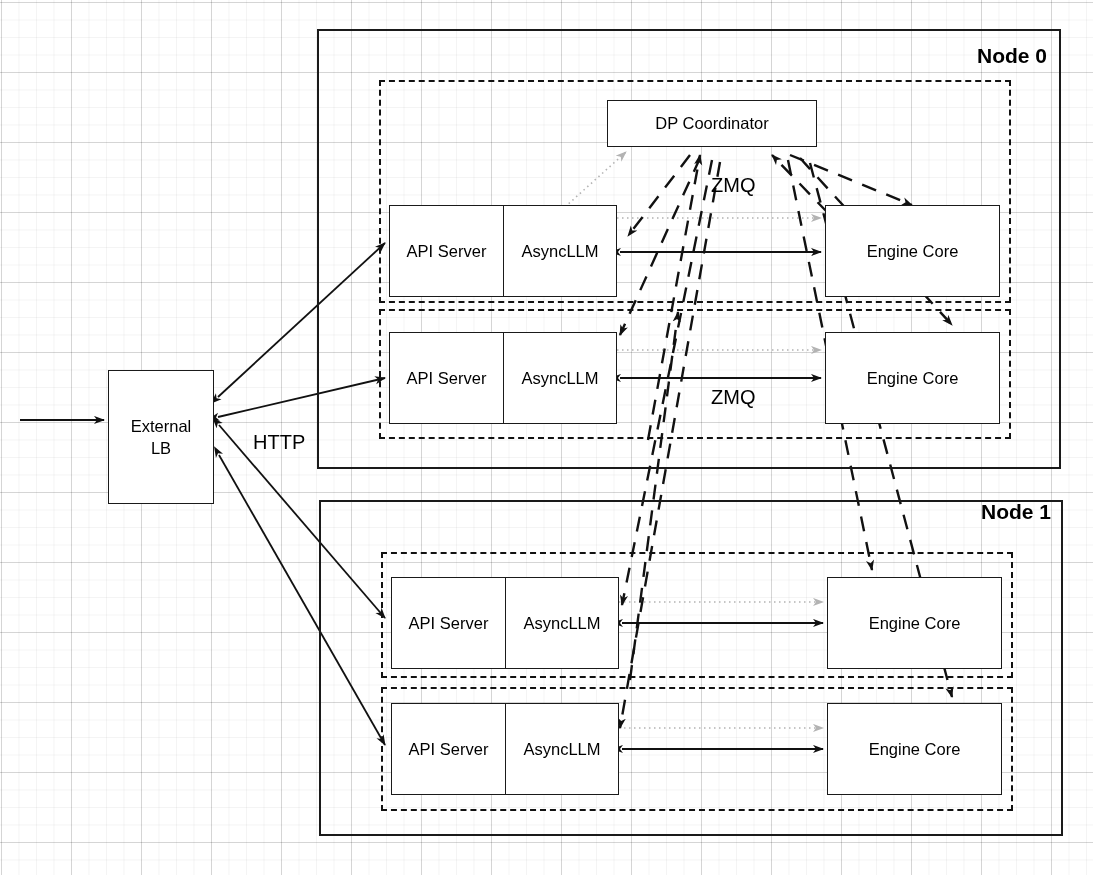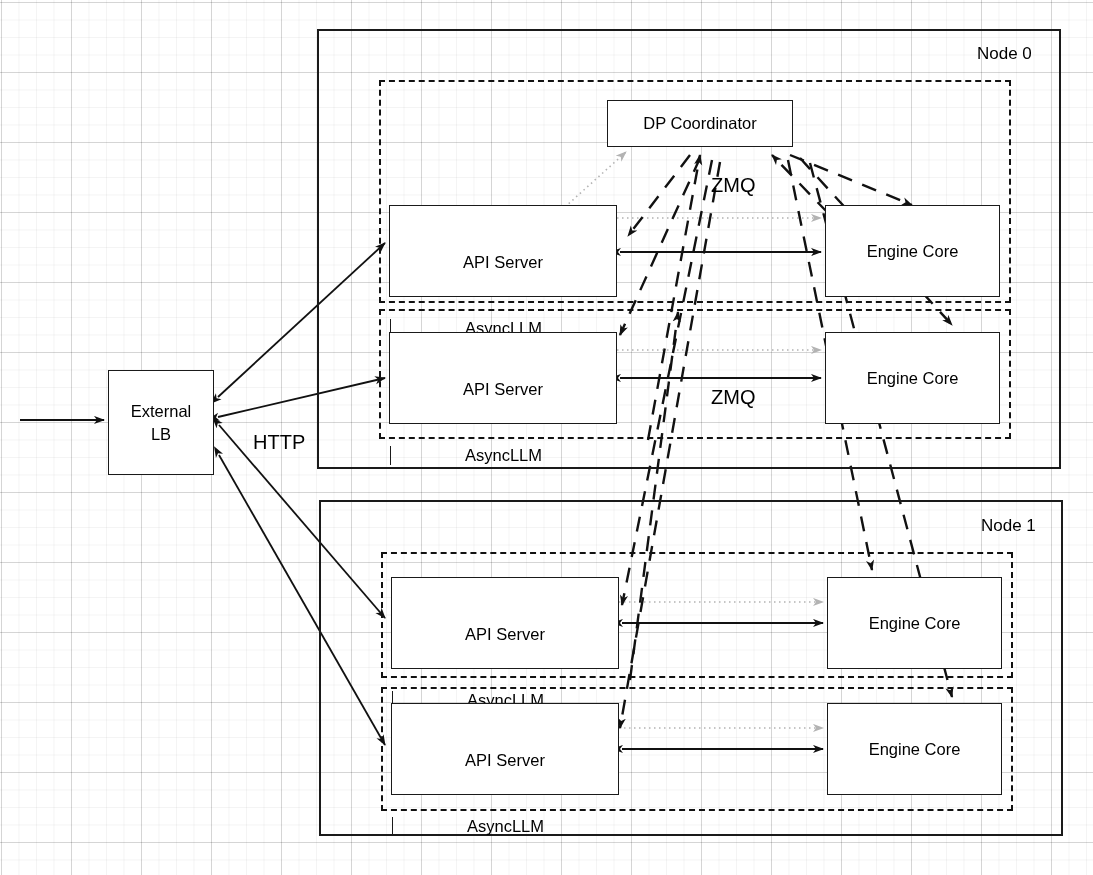--- a/index.html
+++ b/index.html
@@ -44,21 +44,20 @@
     border: 2px dashed #111111;
     background: transparent;
     box-sizing: border-box;
   }
   .unit-box {
     position: absolute;
     border: 1.6px solid #1a1a1a;
     background: #ffffff;
     box-sizing: border-box;
     display: flex;
-    flex-direction: column;
     align-items: stretch;
   }
   .unit-half {
     display: flex;
     align-items: center;
     justify-content: center;
     font-size: 16.5px;
     color: #000;
     white-space: nowrap;
   }
@@ -79,23 +78,24 @@
     align-items: center;
     justify-content: center;
     font-size: 16.5px;
     color: #000;
     white-space: nowrap;
     text-align: center;
     line-height: 1.35;
   }
   .node-label {
     position: absolute;
-    font-size: 17px;
-    color: #000;
-    white-space: nowrap;
+    font-size: 21px;
+    color: #000;
+    white-space: nowrap;
+    font-weight: bold;
   }
   .edge-label {
     position: absolute;
     font-size: 20px;
     color: #000;
     background: transparent;
     white-space: nowrap;
   }
 </style>
 </head>
@@ -207,21 +207,21 @@
 
     <g>
       <line x1="788" y1="160" x2="872" y2="570" stroke="#111" stroke-width="2.4" stroke-dasharray="15,11" marker-end="url(#ah)"></line>
     </g>
 
     <g>
       <line x1="810" y1="163" x2="952" y2="697" stroke="#111" stroke-width="2.4" stroke-dasharray="15,11" marker-end="url(#ah)"></line>
     </g>
   </svg>
 
-  <div class="plain-box" style="left:108px; top:370px; width:106px; height:105px;">
+  <div class="plain-box" style="left:108px; top:370px; width:106px; height:134px;">
     <div>
       <span>External</span><br>
       <span>LB</span>
     </div>
   </div>
   <div class="edge-label" style="left:253px; top:431px;">HTTP</div>
 
   <div class="node-box" style="left:317px; top:29px; width:744px; height:440px;"></div>
   <div class="node-label" style="left:977px; top:44px;">Node 0</div>
 
@@ -236,29 +236,29 @@
 
   <div class="group-box" style="left:379px; top:309px; width:632px; height:130px;"></div>
   <div class="unit-box" style="left:389px; top:332px; width:228px; height:92px;">
     <div class="unit-half left">API Server</div>
     <div class="unit-half right">AsyncLLM</div>
   </div>
   <div class="plain-box" style="left:825px; top:332px; width:175px; height:92px;">
     <span>Engine Core</span>
   </div>
 
-  <div class="plain-box" style="left:607px; top:100px; width:186px; height:47px;">
+  <div class="plain-box" style="left:607px; top:100px; width:210px; height:47px;">
     <span>DP Coordinator</span>
   </div>
 
   <div class="edge-label" style="left:711px; top:174px;">ZMQ</div>
   <div class="edge-label" style="left:711px; top:386px;">ZMQ</div>
 
   <div class="node-box" style="left:319px; top:500px; width:744px; height:336px;"></div>
-  <div class="node-label" style="left:981px; top:516px;">Node 1</div>
+  <div class="node-label" style="left:981px; top:500px;">Node 1</div>
 
   <div class="group-box" style="left:381px; top:552px; width:632px; height:126px;"></div>
   <div class="unit-box" style="left:391px; top:577px; width:228px; height:92px;">
     <div class="unit-half left">API Server</div>
     <div class="unit-half right">AsyncLLM</div>
   </div>
   <div class="plain-box" style="left:827px; top:577px; width:175px; height:92px;">
     <span>Engine Core</span>
   </div>
 

